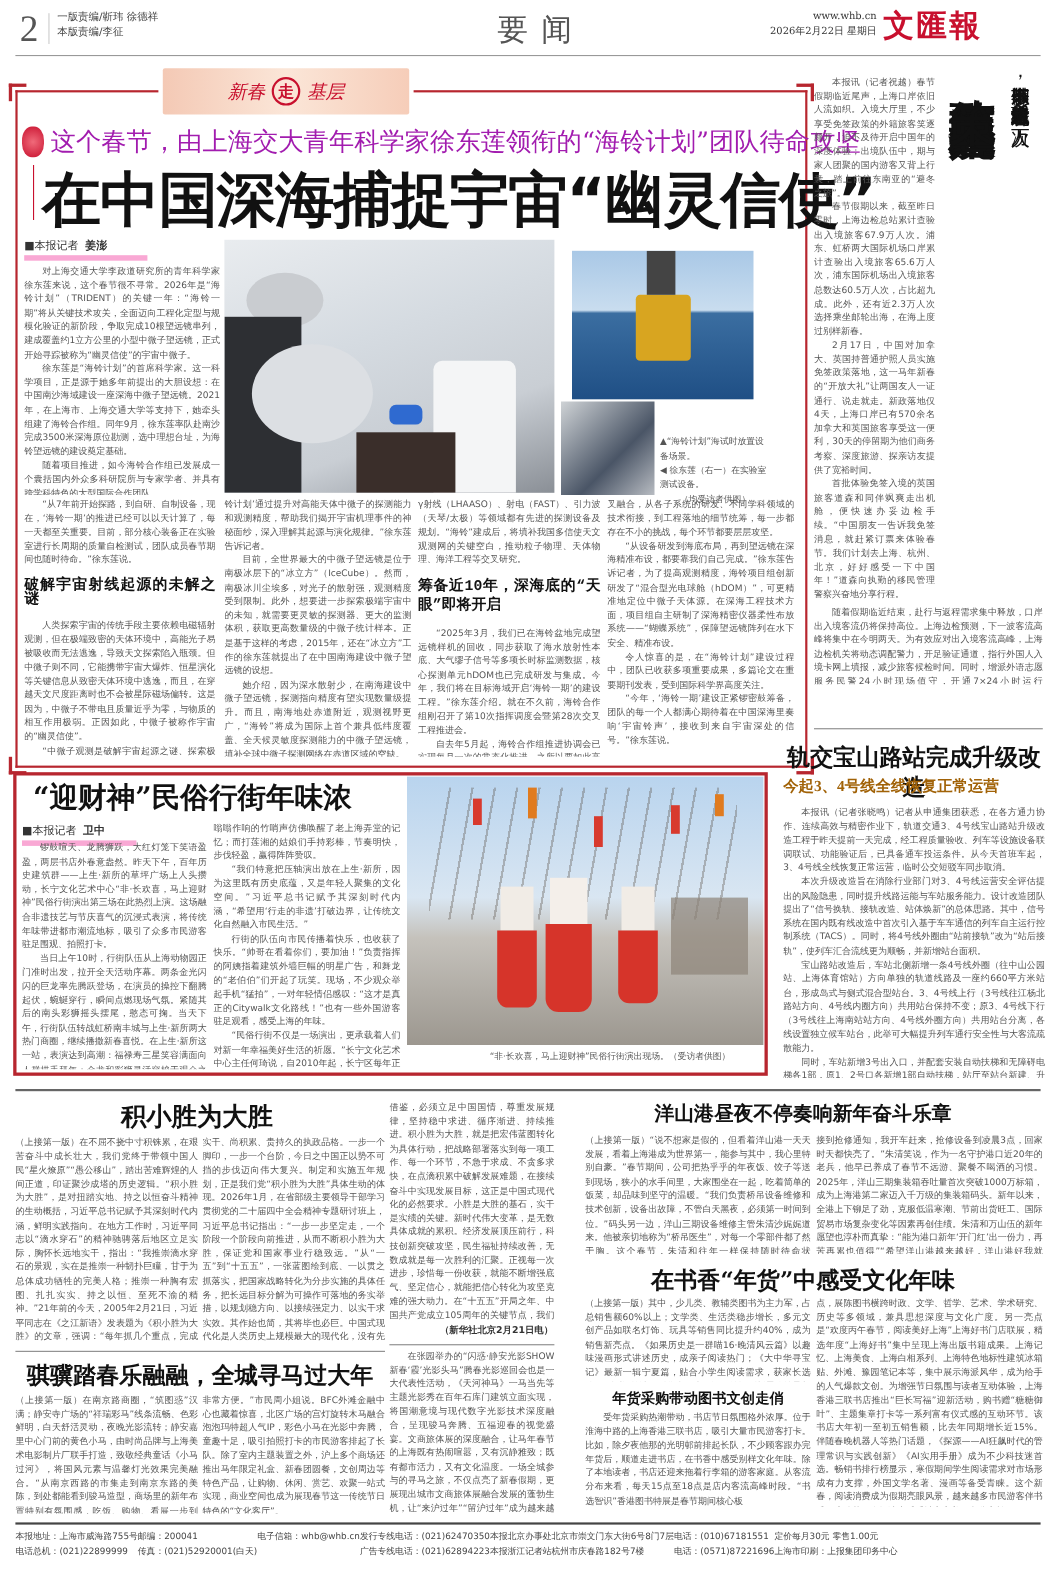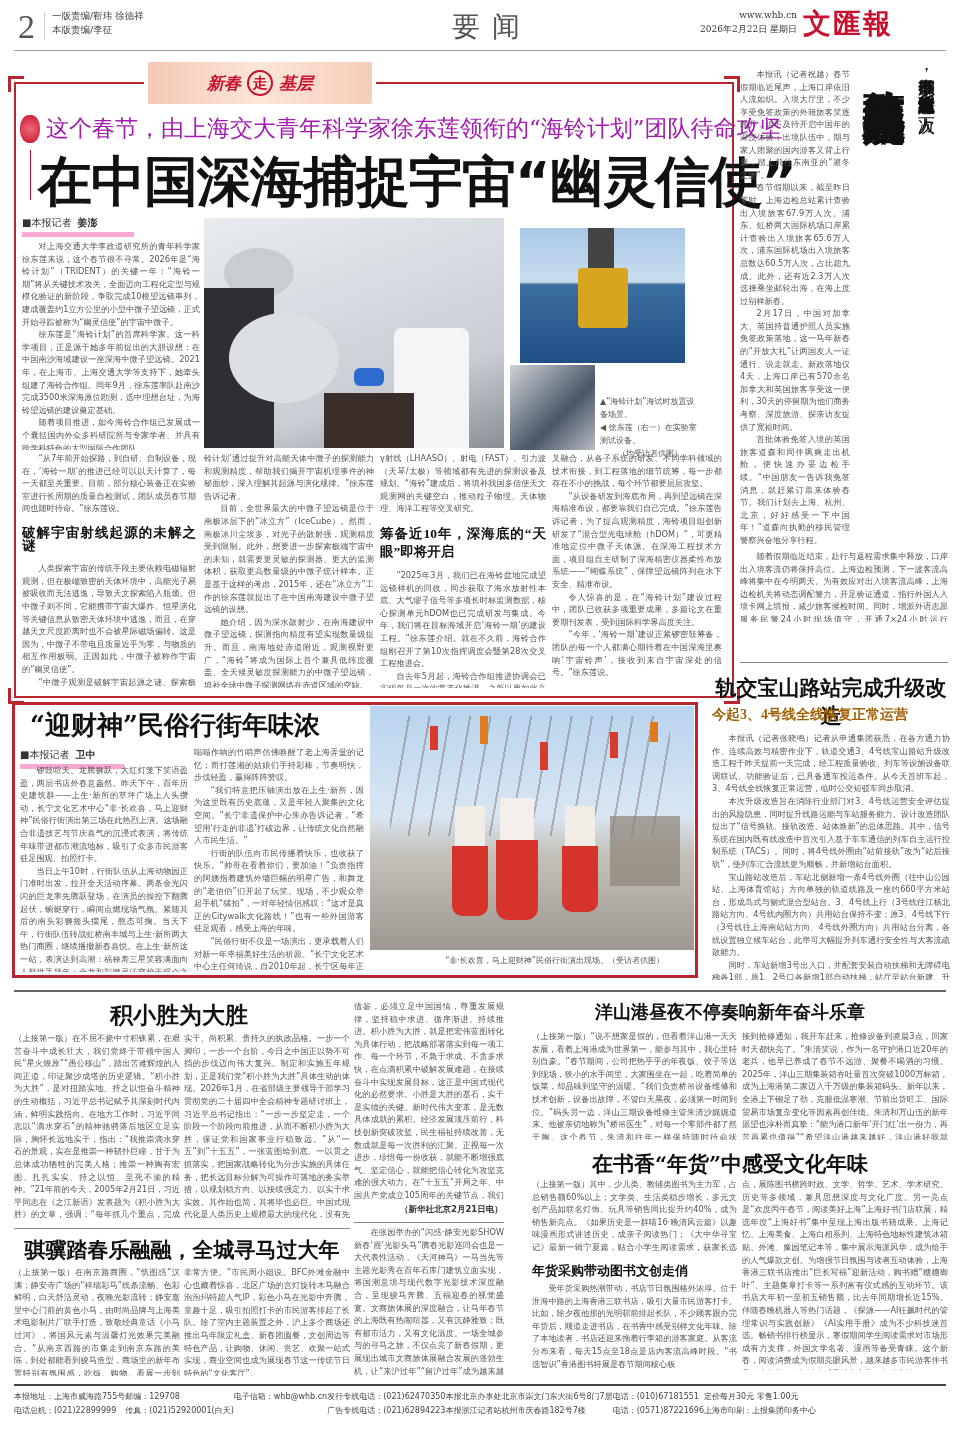--- a/index.html
+++ b/index.html
@@ -8,30 +8,30 @@
 .hdr-pg{left:18px;top:8px;font-size:34px;color:#555;font-family:"Liberation Serif",serif}
 .hdr-vline{left:44px;top:12px;width:1px;height:28px;background:#ccc}
 .hdr-ed{left:52px;top:9px;font-size:9.5px;line-height:14px;color:#444;font-family:"DejaVu Sans",sans-serif}
 .hdr-sec{left:452px;top:8px;font-size:28px;letter-spacing:12px;color:#555;font-family:"DejaVu Serif",serif}
 .hdr-url{left:690px;top:8px;font-size:9px;color:#333;text-align:right;width:107px;line-height:14px}
 .hdr-logo{left:803px;top:5px;font-size:28px;color:#c8102e;font-weight:bold;letter-spacing:2px;font-family:"DejaVu Serif",serif}
 .hdr-rule{left:14px;top:50px;width:932px;height:1px;background:#999}
 .box-red{border:3px solid #b7262f}
 .corner{width:16px;height:16px;border:3px solid #b7262f}
 .banner{left:148px;top:62px;width:224px;height:42px;background:linear-gradient(90deg,#f4c9b5,#fbe6d8,#f6cdb9);border-radius:2px;display:flex;align-items:center;justify-content:center;gap:6px}
-.banner .t{font-size:17px;color:#c8102e;font-weight:bold;font-style:italic}
+.banner .t{font-size:17px;color:#c8102e;font-weight:normal;font-style:italic}
 .banner .seal{width:26px;height:26px;border:2px solid #c8102e;border-radius:50%;color:#c8102e;font-size:15px;text-align:center;line-height:22px;font-weight:bold}
 .lantern{width:20px;height:28px;background:radial-gradient(circle,#f06a7a,#c8102e);border-radius:45%}
 .kicker{left:30px;top:113px;font-size:23px;color:#a21caf;font-family:"DejaVu Serif",serif;white-space:nowrap}
 .headline{left:38px;top:146px;font-size:54px;font-weight:bold;color:#111;font-family:"DejaVu Sans",sans-serif;white-space:nowrap;letter-spacing:-1px}
 .byline{font-size:10px;color:#333;font-family:"DejaVu Sans",sans-serif;border-bottom:5px solid #f9a8d4;padding-bottom:2px}
 .byline b{font-weight:bold;margin-left:6px}
 .body{font-size:8.2px;line-height:12.6px;color:#555;text-align:justify;font-family:"DejaVu Sans",sans-serif}
 .body p{text-indent:2em}
-.subh{font-size:13.5px;font-weight:bold;color:#111;font-family:Liberation Serif, serif}
+.subh{font-size:13.5px;font-weight:bold;color:#111;font-family:Liberation Mono, monospace}
 .photo{background:#ddd;overflow:hidden}
 .cap{font-size:8px;color:#555;font-family:"DejaVu Sans",sans-serif;line-height:13px}
 .vtitle{writing-mode:vertical-rl;font-family:"DejaVu Serif",serif;color:#111}
 .rule{background:#888;height:1px}
 .title2{font-size:20px;font-family:"DejaVu Serif",serif;color:#111;text-align:center;font-weight:bold}
 .footer{font-size:8px;color:#444;line-height:14px;font-family:"DejaVu Sans",sans-serif}
 </style>
 </head>
 <body>
 
@@ -147,21 +147,21 @@
 
 <div class="abs" style="left:12px;top:702px;width:686px;height:276px;border:3px solid #b7262f"></div>
 <div class="abs" style="left:30px;top:708px;font-size:26px;font-family:'DejaVu Serif',serif;color:#111;font-weight:bold;white-space:nowrap">“迎财神”民俗行街年味浓</div>
 <div class="abs byline" style="left:20px;top:748px;width:104px"><span>■本报记者</span><b>卫中</b></div>
 <div class="abs body" style="left:20px;top:764px;width:168px;height:208px;overflow:hidden">
   <p>锣鼓喧天、龙腾狮跃，大红灯笼下笑语盈盈，两层书店外春意盎然。昨天下午，百年历史建筑群——上生·新所的草坪广场上人头攒动，长宁文化艺术中心“非·长欢喜，马上迎财神”民俗行街演出第三场在此热烈上演。这场融合非遗技艺与节庆喜气的沉浸式表演，将传统年味带进都市潮流地标，吸引了众多市民游客驻足围观、拍照打卡。</p>
   <p>当日上午10时，行街队伍从上海动物园正门准时出发，拉开全天活动序幕。两条金光闪闪的巨龙率先腾跃登场，在演员的操控下翻腾起伏，蜿蜒穿行，瞬间点燃现场气氛。紧随其后的南头彩狮摇头摆尾，憨态可掬。当天下午，行街队伍转战虹桥南丰城与上生·新所两大热门商圈，继续播撒新春喜悦。在上生·新所这一站，表演达到高潮：福禄寿三星笑容满面向人群拱手拜年；金龙和彩狮灵活穿梭于观众之间，引得孩子们争相摸“狮头”讨吉利；抖空竹的艺人双手翻飞，</p>
 </div>
 <div class="abs body" style="left:194px;top:746px;width:170px;height:226px;overflow:hidden">
   <p style="text-indent:0">嗡嗡作响的竹哨声仿佛唤醒了老上海弄堂的记忆；而打莲湘的姑娘们手持彩棒，节奏明快，步伐轻盈，赢得阵阵赞叹。</p>
-  <p>“我们特意把压轴演出放在上生·新所，因为这里既有历史底蕴，又是年轻人聚集的文化空间。”长宁非遗保护中心朱亦告诉记者，“希望用‘行走的非遗’打破边界，让传统文化自然融入市民生活。”</p>
+  <p>“我们特意把压轴演出放在上生·新所，因为这里既有历史底蕴，又是年轻人聚集的文化空间。”习近平总书记赋予其深刻时代内涵，“希望用‘行走的非遗’打破边界，让传统文化自然融入市民生活。”</p>
   <p>行街的队伍向市民传播着快乐，也收获了快乐。“帅哥在看着你们，要加油！”负责指挥的阿姨指着建筑外墙巨幅的明星广告，和舞龙的“老伯伯”们开起了玩笑。现场，不少观众举起手机“猛拍”，一对年轻情侣感叹：“这才是真正的Citywalk文化路线！”也有一些外国游客驻足观看，感受上海的年味。</p>
   <p>“民俗行街不仅是一场演出，更承载着人们对新一年幸福美好生活的祈愿。”长宁文化艺术中心主任何琦说，自2010年起，长宁区每年正月初五都会举行民俗行街表演，深入社区、商圈和公共空间，已成为春节期间具有辨识度的文化品牌。</p>
 </div>
 <div class="abs photo" style="left:370px;top:706px;width:324px;height:244px;background:linear-gradient(180deg,#b9d4ee 0%,#d9e6f2 45%,#c5c2bc 60%,#9c978f 100%)">
   <div style="position:absolute;left:20px;top:10px;width:280px;height:120px;background:repeating-linear-gradient(100deg,transparent 0 18px,rgba(90,80,70,.35) 18px 20px)"></div>
   <div style="position:absolute;left:60px;top:20px;width:8px;height:24px;background:#d83a2e"></div>
   <div style="position:absolute;left:110px;top:10px;width:8px;height:28px;background:#e07b1f"></div>
   <div style="position:absolute;left:170px;top:36px;width:8px;height:28px;background:#d83a2e"></div>
   <div style="position:absolute;left:240px;top:26px;width:8px;height:26px;background:#d83a2e"></div>
   <div style="position:absolute;left:280px;top:16px;width:8px;height:20px;background:#e07b1f"></div>
@@ -197,21 +197,21 @@
     <p style="text-indent:0">（上接第一版）“说不想家是假的，但看着洋山港一天天发展，看着上海港成为世界第一，能参与其中，我心里特别自豪。”春节期间，公司把热乎乎的年夜饭、饺子等送到现场，狭小的水手间里，大家围坐在一起，吃着简单的饭菜，却品味到坚守的温暖。“我们负责桥吊设备维修和技术创新，设备出故障，不管白天黑夜，必须第一时间到位。”码头另一边，洋山三期设备维修主管朱清沙娓娓道来。他被亲切地称为“桥吊医生”，对每一个零部件都了然于胸。这个春节，朱清和往年一样保持随时待命状态。“还记得去年大年初一晚上</p>
   </div>
 <div class="abs body" style="left:742px;top:1030px;width:206px;height:110px;overflow:hidden">
     <p style="text-indent:0">接到抢修通知，我开车赶来，抢修设备到凌晨3点，回家时天都快亮了。”朱清笑说，作为一名守护港口近20年的老兵，他早已养成了春节不远游、聚餐不喝酒的习惯。2025年，洋山三期集装箱吞吐量首次突破1000万标箱，成为上海港第二家迈入千万级的集装箱码头。新年以来，全港上下铆足了劲，克服低温寒潮、节前出货旺工、国际贸易市场复杂变化等因素再创佳绩。朱清和万山伍的新年愿望也淳朴而真挚：“能为港口新年‘开门红’出一份力，再苦再累也值得”“希望洋山港越来越好，洋山港好我就好”。</p>
   </div>
 
 <div class="abs title2" style="left:510px;top:1150px;width:440px;font-size:21px">在书香“年货”中感受文化年味</div>
 <div class="abs body" style="left:532px;top:1178px;width:205px;height:78px;overflow:hidden">
     <p style="text-indent:0">（上接第一版）其中，少儿类、教辅类图书为主力军，占总销售额60%以上；文学类、生活类稳步增长，多元文创产品如联名灯饰、玩具等销售同比提升约40%，成为销售新亮点。《如果历史是一群喵16·晚清风云篇》以趣味漫画形式讲述历史，成亲子阅读热门；《大中华寻宝记》最新一辑宁夏篇，贴合小学生阅读需求，获家长选购“压岁书”首选；《华东师大一课一练》《新思路辅导与训练》等因临近开学成为家长选书热门；刘震云长篇小说《咸的玩笑》、魏风华《唐朝诡事录之西行》持续热销。</p>
   </div>
-<div class="abs subh" style="left:532px;top:1262px;width:205px;text-align:left;font-size:13px">年货采购带动图书文创走俏</div>
+<div class="abs subh" style="left:532px;top:1262px;width:205px;text-align:center;font-size:13px">年货采购带动图书文创走俏</div>
 <div class="abs body" style="left:532px;top:1282px;width:205px;height:88px;overflow:hidden">
     <p>受年货采购热潮带动，书店节日氛围格外浓厚。位于淮海中路的上海香港三联书店，吸引大量市民游客打卡。比如，除夕夜他那的光明邨前排起长队，不少顾客跟办完年货后，顺道走进书店，在书香中感受别样文化年味。除了本地读者，书店还迎来拖着行李箱的游客家庭。从客流分布来看，每天15点至18点是店内客流高峰时段。“书选智识”香港图书特展是春节期间核心板</p>
   </div>
 <div class="abs body" style="left:742px;top:1178px;width:206px;height:192px;overflow:hidden">
     <p style="text-indent:0">点，展陈图书横跨时政、文学、哲学、艺术、学术研究、历史等多领域，兼具思想深度与文化广度。另一亮点是“欢度丙午春节，阅读美好上海”上海好书门店联展，精选年度“上海好书”集中呈现上海出版书籍成果。上海记忆、上海美食、上海白相系列、上海特色地标性建筑冰箱贴、外滩、豫园笔记本等，集中展示海派风华，成为给手的人气爆款文创。为增强节日氛围与读者互动体验，上海香港三联书店推出“巨长写福”迎新活动，购书赠“糖糖御叶”、主题集章打卡等一系列富有仪式感的互动环节。该书店大年初一至初五销售额，比去年同期增长近15%。伴随春晚机器人等热门话题，《探源——AI狂飙时代的管理常识与实践创新》《AI实用手册》成为不少科技迷首选。畅销书排行榜显示，寒假期间学生阅读需求对市场形成有力支撑，外国文学名著、漫画等备受青睐。这个新春，阅读消费成为假期亮眼风景，越来越多市民游客伴书香欢度佳节，在阅读中感受城市之美、文化之韵。</p>
   </div>
 
 <div class="abs rule" style="left:354px;top:1222px;width:150px"></div>
 <div class="abs rule" style="left:14px;top:1228px;width:336px"></div>
 
@@ -226,21 +226,21 @@
     <p>在张园举办的“闪惑·静安光影SHOW新春‘霞’光影头马”腾春光影巡回会也是一大代表性活动，《天河神马》一马当先等主题光影秀在百年石库门建筑立面实现，将国潮意境与现代数字光影技术深度融合，呈现骏马奔腾、五福迎春的视觉盛宴。文商旅体展的深度融合，让马年春节的上海既有热闹喧嚣，又有沉静雅致；既有都市活力，又有文化温度。一场全城参与的寻马之旅，不仅点亮了新春假期，更展现出城市文商旅体展融合发展的蓬勃生机，让“来沪过年”“留沪过年”成为越来越多人心中温暖而美好的选择。</p>
   </div>
 
 <div class="abs" style="left:14px;top:1384px;width:932px;height:2px;background:#444"></div>
 <div class="abs footer" style="left:14px;top:1390px;width:932px;display:flex;justify-content:flex-start">
   <div>
       <div>本报地址：上海市威海路755号</div>
       <div>电话总机：(021)22899999</div>
     </div>
   <div>
-      <div>邮编：129708</div>
+      <div>邮编：200041</div>
       <div>传真：(021)52920001(白天)</div>
     </div>
   <div>
       <div>电子信箱：whb@whb.cn</div>
       <div>&nbsp;</div>
     </div>
   <div>
       <div>发行专线电话：(021)62470350</div>
       <div>广告专线电话：(021)62894223</div>
     </div>

